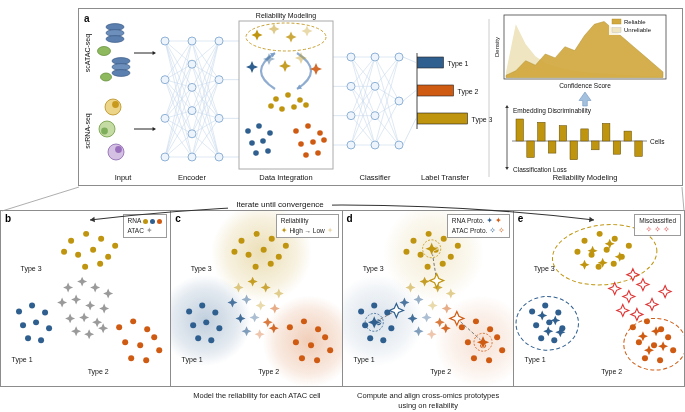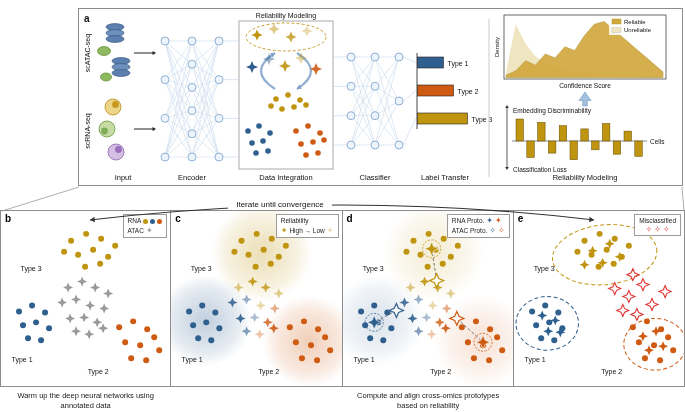--- a/index.html
+++ b/index.html
@@ -357,21 +357,20 @@
             <span class="dot" style="background:var(--gold)"></span>
             <span class="dot" style="background:var(--blue)"></span>
             <span class="dot" style="background:var(--orange)"></span>
           </div>
           <div class="lrow">
             <span>ATAC</span>
             <span class="star c-gray">✦</span>
           </div>
         </div>
       </div>
-      <div class="caption">Warm up the deep neural networks using annotated data</div>
     </div>
 
     <div class="col">
       <div class="panel">
         <svg id="sc-c" viewBox="0 0 169 176" preserveAspectRatio="none">
             <defs>
               <radialGradient id="gl-blue-c">
                 <stop offset="0%" stop-color="#2f5f8f" stop-opacity="0.3"></stop>
                 <stop offset="70%" stop-color="#2f5f8f" stop-opacity="0.13"></stop>
                 <stop offset="100%" stop-color="#2f5f8f" stop-opacity="0"></stop>
@@ -440,20 +439,21 @@
           <div class="lrow">
               <span>Reliability</span>
             </div>
           <div class="lrow">
             <span class="star c-gold">✦</span>
             <span>High → Low</span>
             <span class="star c-gold pale">✦</span>
           </div>
         </div>
       </div>
+      <div class="caption">Model the reliability for each ATAC cell</div>
     </div>
 
     <div class="col">
       <div class="panel">
         <svg id="sc-d" viewBox="0 0 169 176" preserveAspectRatio="none">
             <defs>
               <radialGradient id="gl-blue-d">
                 <stop offset="0%" stop-color="#2f5f8f" stop-opacity="0.18"></stop>
                 <stop offset="70%" stop-color="#2f5f8f" stop-opacity="0.07"></stop>
                 <stop offset="100%" stop-color="#2f5f8f" stop-opacity="0"></stop>
@@ -539,21 +539,21 @@
             <span class="star c-blue">✦</span>
             <span class="star c-orange">✦</span>
           </div>
           <div class="lrow">
             <span>ATAC Proto.</span>
             <span class="star c-blue">✧</span>
             <span class="star c-orange">✧</span>
           </div>
         </div>
       </div>
-      <div class="caption">Compute and align cross-omics prototypes based on reliability</div>
+      <div class="caption">Compute and align cross-omics prototypes using on reliability</div>
     </div>
 
     <div class="col">
       <div class="panel">
         <svg id="sc-e" viewBox="0 0 169 176" preserveAspectRatio="none">
             <ellipse cx="90" cy="44" rx="52" ry="30" transform="rotate(-6 90 44)" fill="none" stroke="#bf940e" stroke-width="1" stroke-dasharray="4 2.5"></ellipse>
             <ellipse cx="33" cy="113" rx="31" ry="27" transform="rotate(0 33 113)" fill="none" stroke="#2f5f8f" stroke-width="1" stroke-dasharray="4 2.5"></ellipse>
             <ellipse cx="140" cy="134" rx="31" ry="26" transform="rotate(0 140 134)" fill="none" stroke="#cf5b13" stroke-width="1" stroke-dasharray="4 2.5"></ellipse>
             <circle cx="70" cy="30" r="3" fill="#bf940e"></circle>
             <circle cx="85" cy="23" r="3" fill="#bf940e"></circle>

